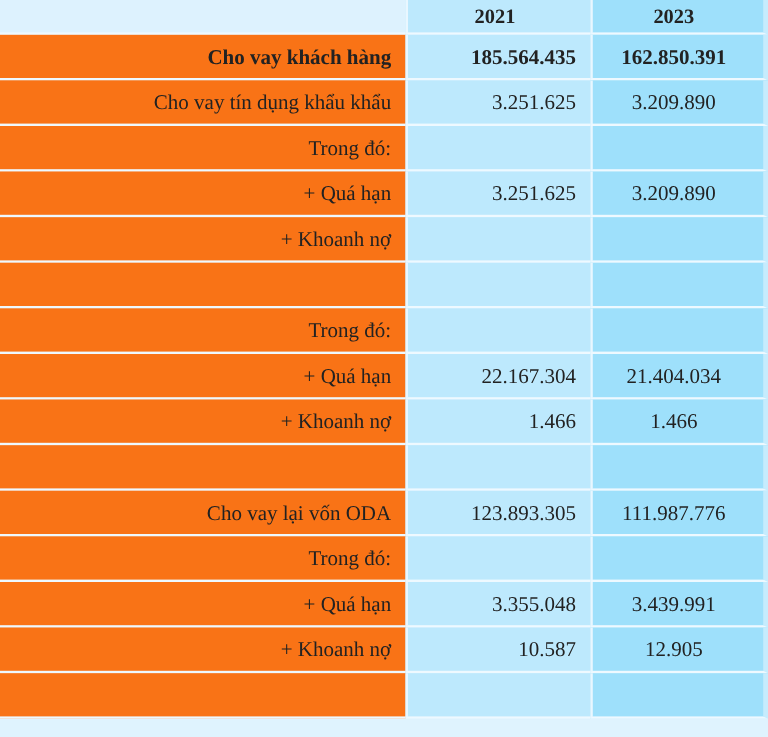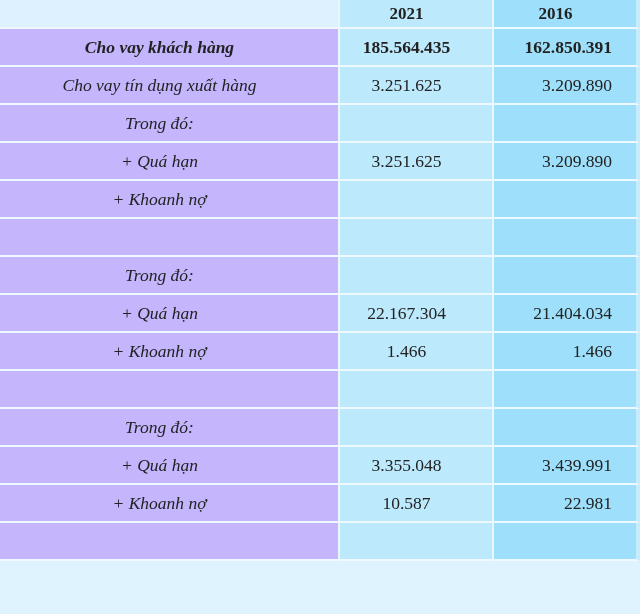--- a/index.html
+++ b/index.html
@@ -13,59 +13,59 @@
       border-collapse: separate;
       border-spacing: 0;
       width: 640px;
       table-layout: fixed;
     }
     col.c-label { width: 338px; }
     col.c-2021 { width: 154px; }
     col.c-2022 { width: 148px; }
     td, th {
       height: 36px;
-      padding: 0 24px 0 5px;
+      padding: 0 12px 0 5px;
       border-bottom: 2.6px solid #eef9ff;
       font-size: 17.5px;
       white-space: nowrap;
       overflow: hidden;
       vertical-align: middle;
     }
     thead th { height: 27px; font-weight: bold; text-align: center; font-size: 17px; }
-    td.label { background: #c4b5fd; text-align: center; padding-left: 5px; font-style: italic; }
+    td.label { background: #f97316; text-align: right; padding-left: 5px; }
     th.label { background: #ddf2fe; }
-    td.v21, th.v21 { background: #bde9fd; text-align: center; border-left: 2.5px solid #e9f7ff; }
-    td.v22, th.v22 { background: #9ee0fb; text-align: right; border-left: 2.5px solid #e9f7ff; border-right: 4px solid #c6ecfd; }
+    td.v21, th.v21 { background: #bde9fd; text-align: right; border-left: 2.5px solid #e9f7ff; }
+    td.v22, th.v22 { background: #9ee0fb; text-align: center; border-left: 2.5px solid #e9f7ff; border-right: 4px solid #c6ecfd; }
     thead th.v21, thead th.v22 { text-align: center; }
     tr.bold td { font-weight: bold; }
   </style>
 </head>
 <body>
 
 <table>
   <colgroup>
       <col class="c-label">
       <col class="c-2021">
       <col class="c-2022">
     </colgroup>
   <thead>
     <tr>
       <th class="label"></th>
       <th class="v21">2021</th>
-      <th class="v22">2016</th>
+      <th class="v22">2023</th>
     </tr>
   </thead>
   <tbody id="tbody">
       <tr class="bold">
         <td class="label">Cho vay khách hàng</td>
         <td class="v21">185.564.435</td>
         <td class="v22">162.850.391</td>
       </tr>
       <tr>
-        <td class="label">Cho vay tín dụng xuất hàng</td>
+        <td class="label">Cho vay tín dụng khẩu khẩu</td>
         <td class="v21">3.251.625</td>
         <td class="v22">3.209.890</td>
       </tr>
       <tr>
         <td class="label">Trong đó:</td>
         <td class="v21"></td>
         <td class="v22"></td>
       </tr>
       <tr>
         <td class="label">+ Quá hạn</td>
@@ -96,33 +96,38 @@
         <td class="label">+ Khoanh nợ</td>
         <td class="v21">1.466</td>
         <td class="v22">1.466</td>
       </tr>
       <tr>
         <td class="label"></td>
         <td class="v21"></td>
         <td class="v22"></td>
       </tr>
       <tr>
+        <td class="label">Cho vay lại vốn ODA</td>
+        <td class="v21">123.893.305</td>
+        <td class="v22">111.987.776</td>
+      </tr>
+      <tr>
         <td class="label">Trong đó:</td>
         <td class="v21"></td>
         <td class="v22"></td>
       </tr>
       <tr>
         <td class="label">+ Quá hạn</td>
         <td class="v21">3.355.048</td>
         <td class="v22">3.439.991</td>
       </tr>
       <tr>
         <td class="label">+ Khoanh nợ</td>
         <td class="v21">10.587</td>
-        <td class="v22">22.981</td>
+        <td class="v22">12.905</td>
       </tr>
       <tr>
         <td class="label"></td>
         <td class="v21"></td>
         <td class="v22"></td>
       </tr>
     </tbody>
 </table>
 
 </body></html>

